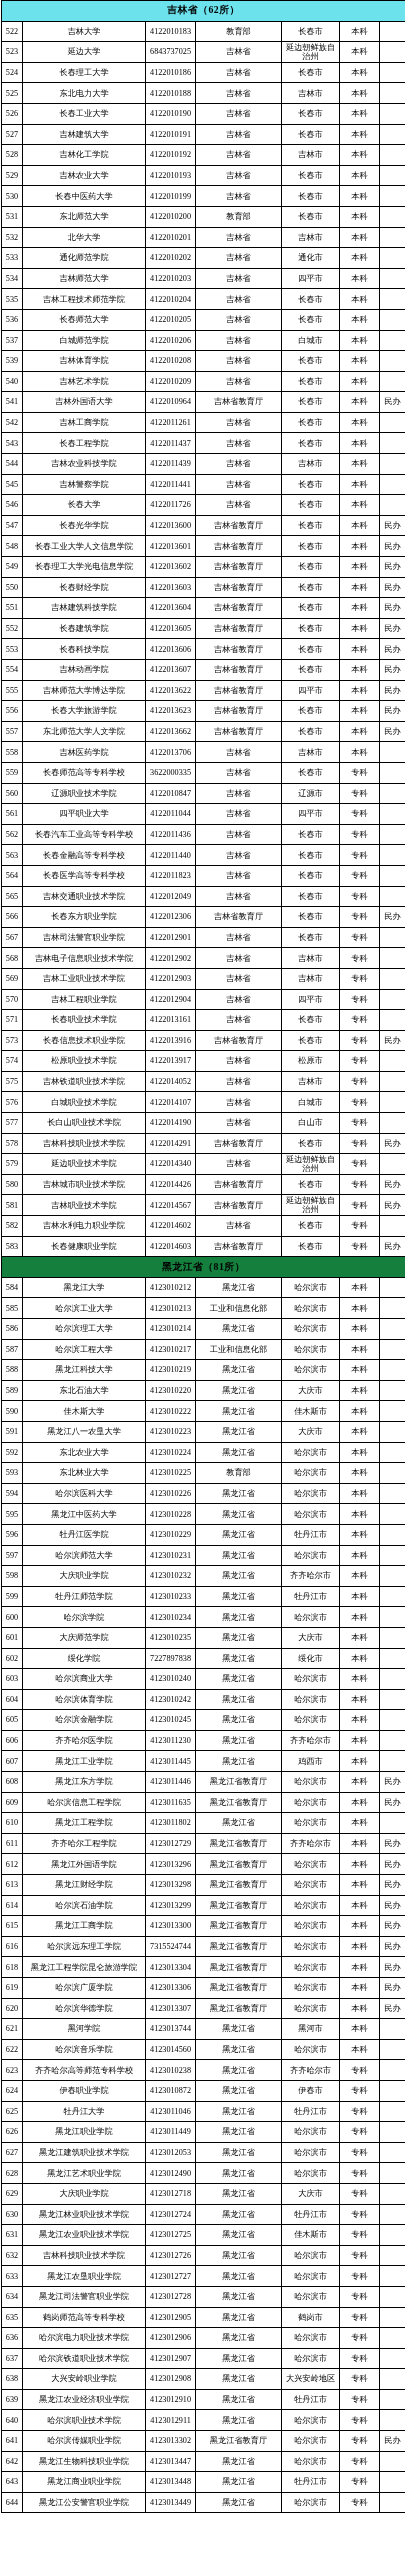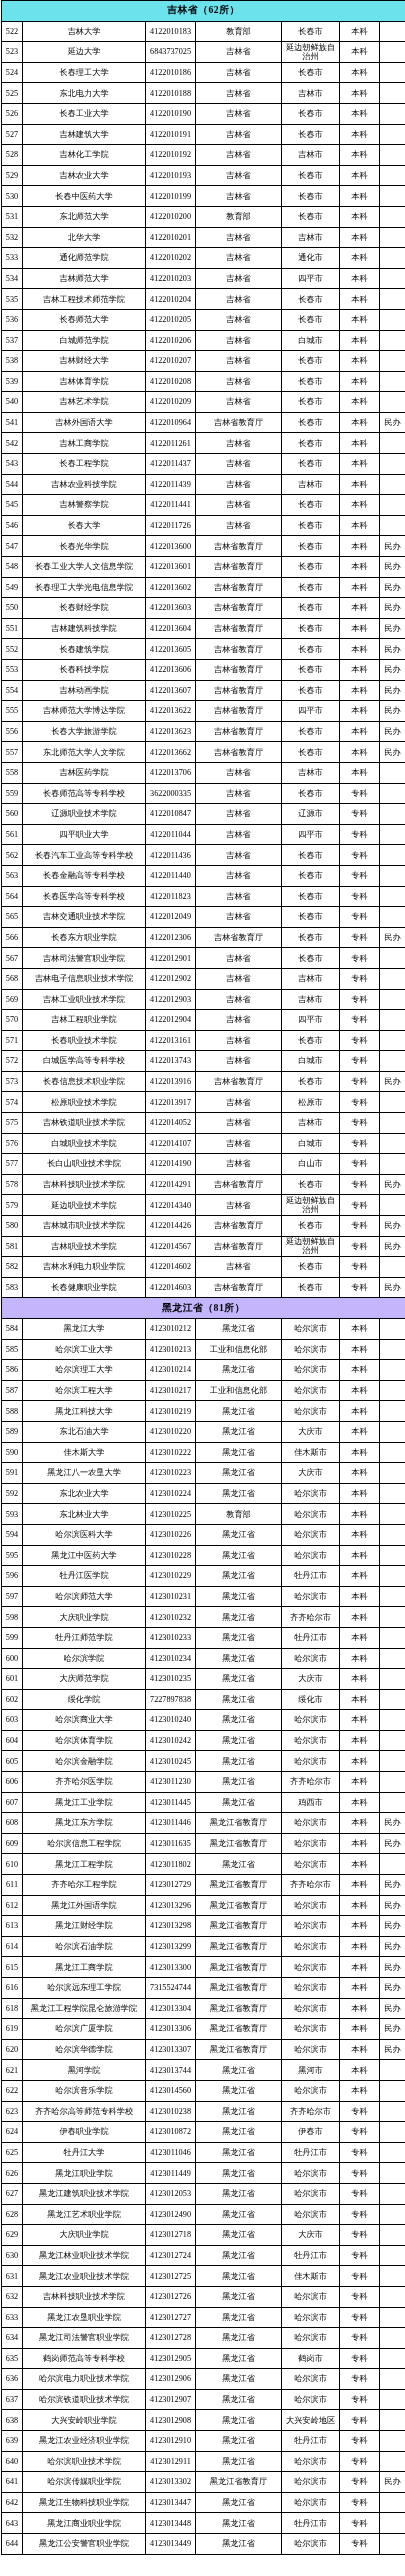--- a/index.html
+++ b/index.html
@@ -178,29 +178,20 @@
       <tr>
         <td>537</td>
         <td>白城师范学院</td>
         <td>4122010206</td>
         <td>吉林省</td>
         <td>白城市</td>
         <td>本科</td>
         <td></td>
       </tr>
       <tr>
-        <td>538</td>
-        <td>吉林财经大学</td>
-        <td>4122010207</td>
-        <td>吉林省</td>
-        <td>长春市</td>
-        <td>本科</td>
-        <td></td>
-      </tr>
-      <tr>
         <td>539</td>
         <td>吉林体育学院</td>
         <td>4122010208</td>
         <td>吉林省</td>
         <td>长春市</td>
         <td>本科</td>
         <td></td>
       </tr>
       <tr>
         <td>540</td>
@@ -484,29 +475,20 @@
       <tr>
         <td>571</td>
         <td>长春职业技术学院</td>
         <td>4122013161</td>
         <td>吉林省</td>
         <td>长春市</td>
         <td>专科</td>
         <td></td>
       </tr>
       <tr>
-        <td>572</td>
-        <td>白城医学高等专科学校</td>
-        <td>4122013743</td>
-        <td>吉林省</td>
-        <td>白城市</td>
-        <td>专科</td>
-        <td></td>
-      </tr>
-      <tr>
         <td>573</td>
         <td>长春信息技术职业学院</td>
         <td>4122013916</td>
         <td>吉林省教育厅</td>
         <td>长春市</td>
         <td>专科</td>
         <td>民办</td>
       </tr>
       <tr>
         <td>574</td>
@@ -592,21 +574,21 @@
       <tr>
         <td>583</td>
         <td>长春健康职业学院</td>
         <td>4122014603</td>
         <td>吉林省教育厅</td>
         <td>长春市</td>
         <td>专科</td>
         <td>民办</td>
       </tr>
       <tr>
-        <td colspan="7" class="section-header" style="background: #c4b5fd;">黑龙江省（81所）</td>
+        <td colspan="7" class="section-header" style="background: #15803d;">黑龙江省（81所）</td>
       </tr>
       <tr>
         <td>584</td>
         <td>黑龙江大学</td>
         <td>4123010212</td>
         <td>黑龙江省</td>
         <td>哈尔滨市</td>
         <td>本科</td>
         <td></td>
       </tr>

